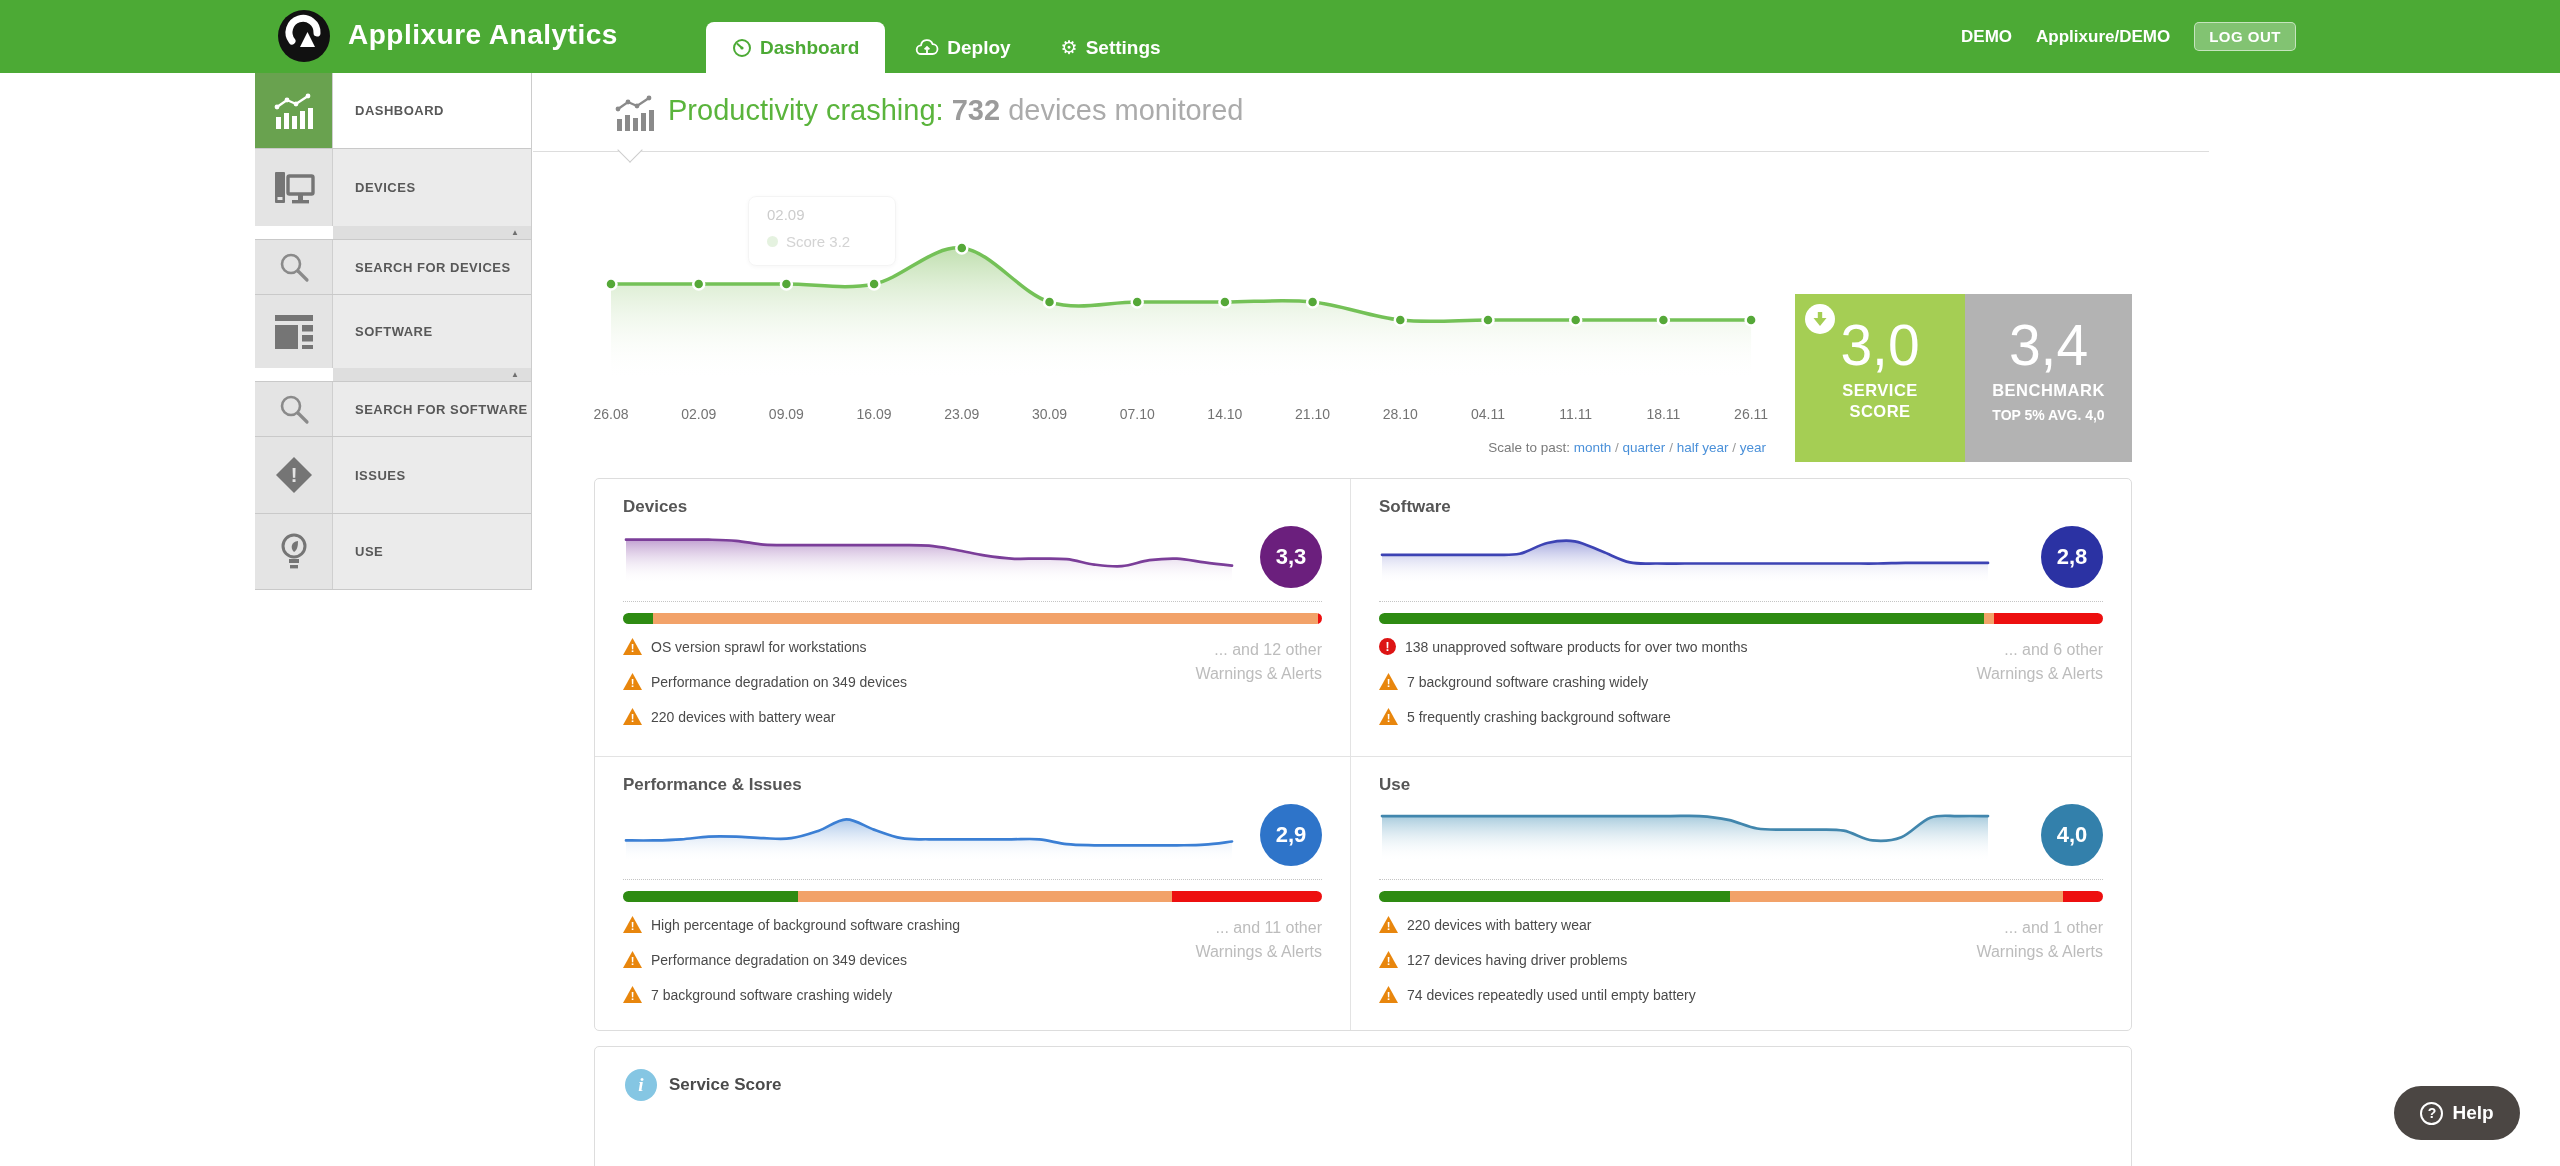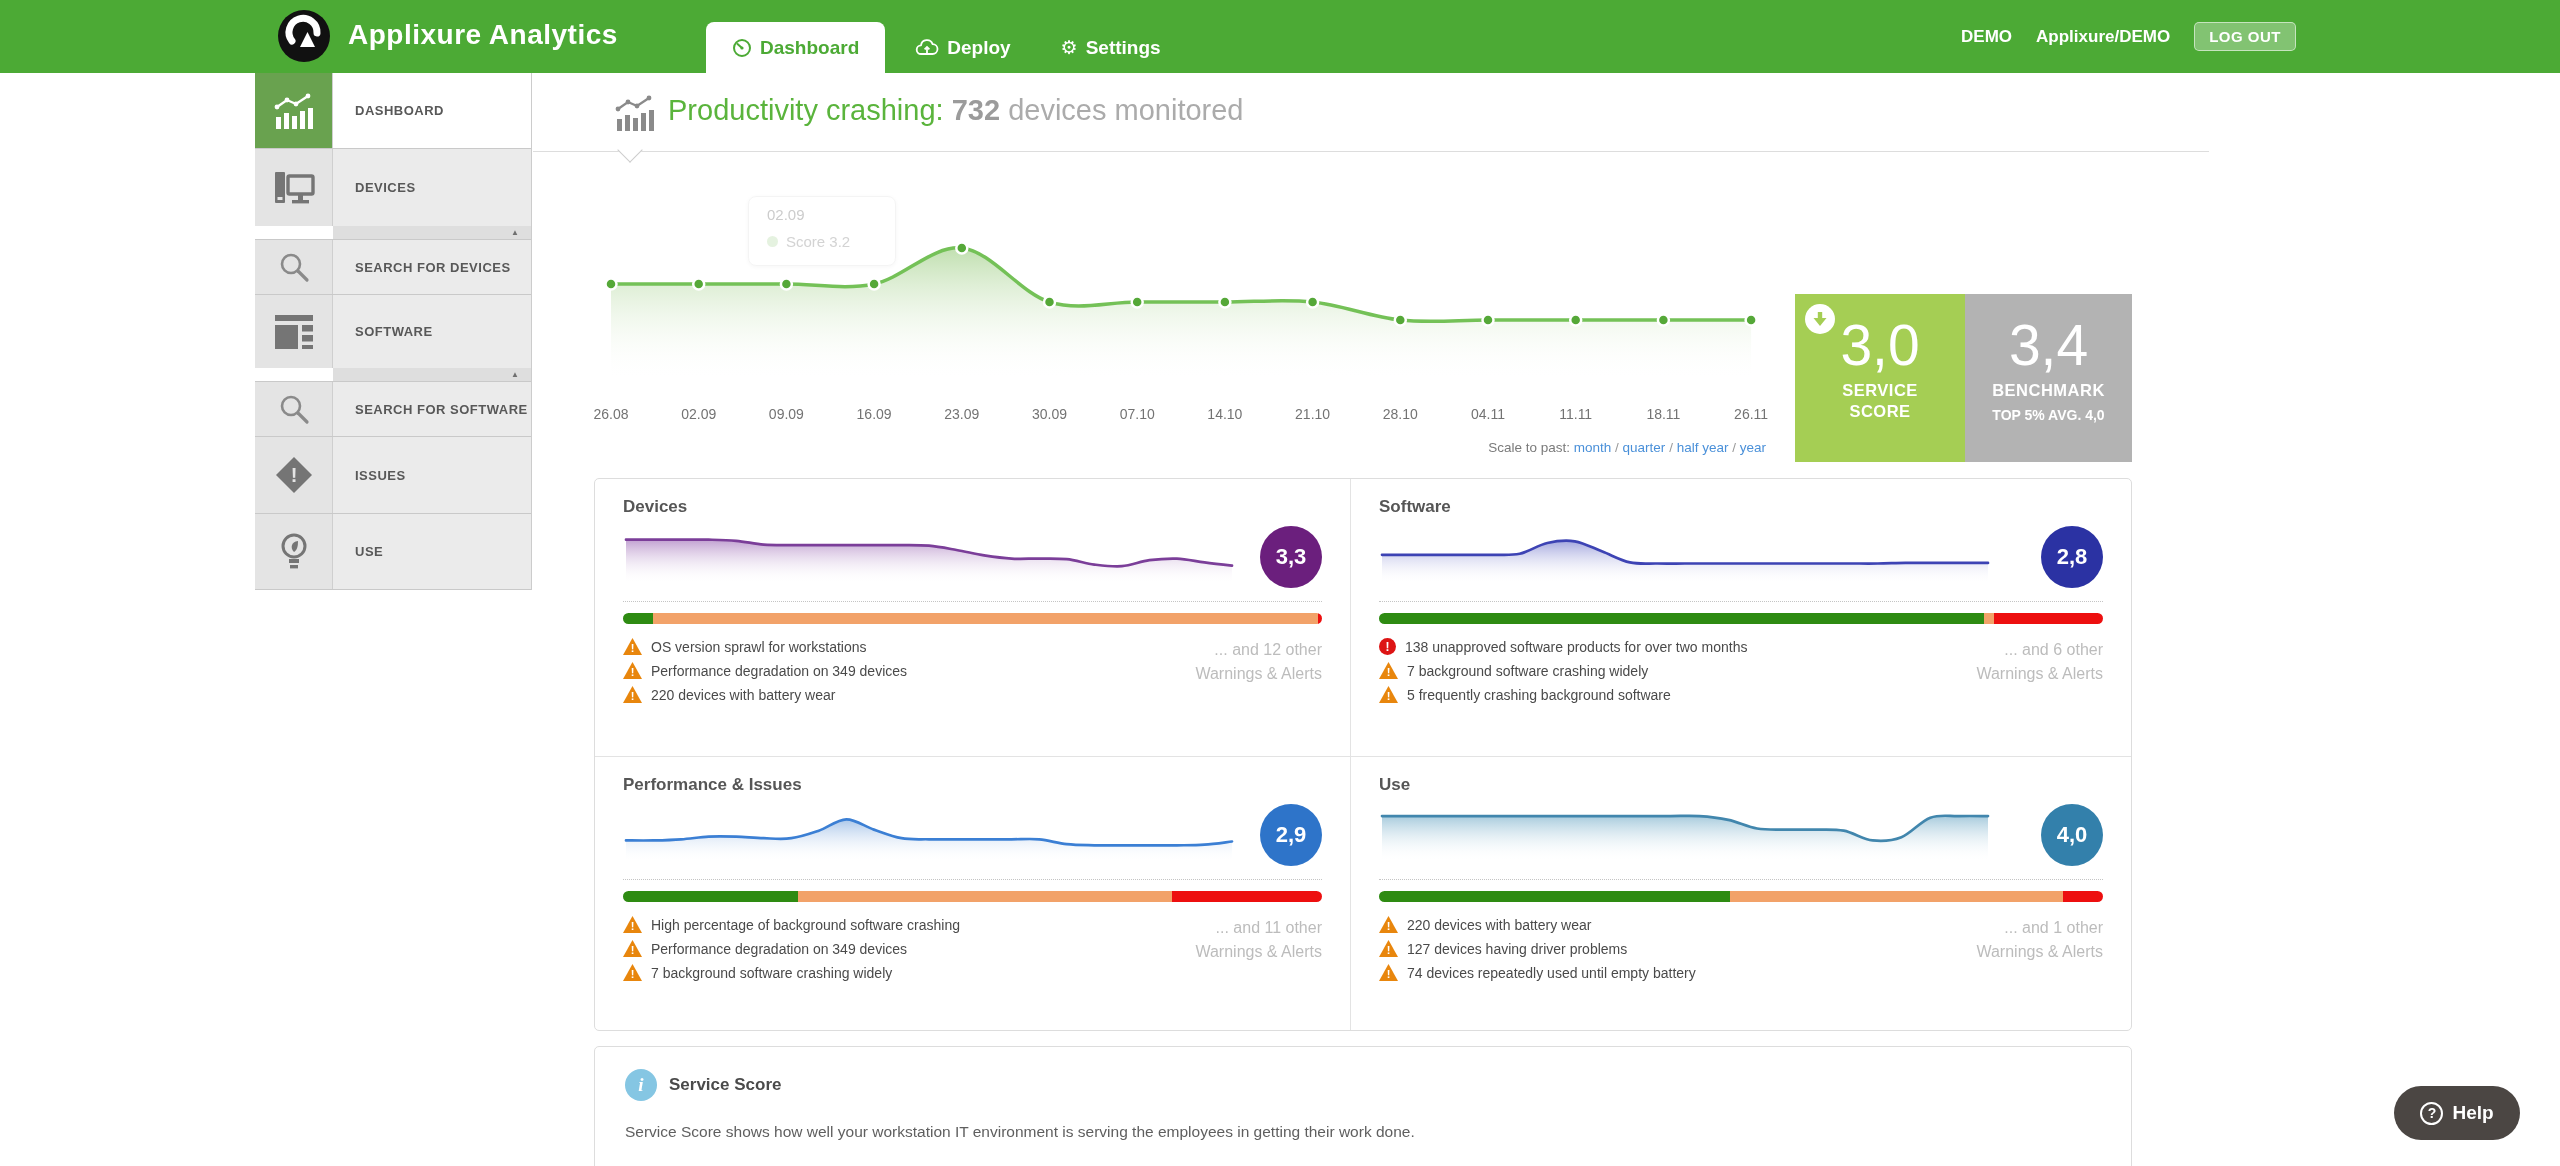--- a/index.html
+++ b/index.html
@@ -77,21 +77,21 @@
   .card.b-left{border-left:1px solid #e3e3e3;}
   .card.b-top{border-top:1px solid #e3e3e3;}
   .card-title{font-size:17px;font-weight:bold;color:#565656;}
   .sparkrow{display:flex;align-items:center;margin-top:8px;height:64px;}
   .score-circle{margin-left:auto;width:62px;height:62px;border-radius:50%;display:flex;align-items:center;justify-content:center;
                 color:#fff;font-size:22px;font-weight:bold;flex:none;}
   .dotline{border-top:1px dotted #c4c4c4;margin-top:12px;}
   .bar{margin-top:11px;height:11px;border-radius:6px;overflow:hidden;display:flex;}
   .bar div{height:100%;}
   .wrow{display:flex;margin-top:14px;}
-  .wlist{display:flex;flex-direction:column;gap:7px;}
+  .wlist{display:flex;flex-direction:column;gap:18px;}
   .witem{display:flex;align-items:center;gap:9px;font-size:14px;color:#4a4a4a;}
   .wicon{position:relative;flex:none;}
   .wicon.warning{width:19px;height:17px;background:#e8860d;clip-path:polygon(50% 0,100% 100%,0 100%);}
   .wicon.warning::after{content:"!";position:absolute;left:50%;top:60%;transform:translate(-50%,-50%);
                         color:#fff;font-weight:bold;font-size:11px;}
   .wicon.alert{width:17px;height:17px;background:#dd1414;border-radius:50%;}
   .wicon.alert::after{content:"!";position:absolute;left:50%;top:50%;transform:translate(-50%,-50%);
                       color:#fff;font-weight:bold;font-size:12px;}
   .wmore{margin-left:auto;text-align:right;color:#bcbcbc;font-size:16px;line-height:1.5;white-space:nowrap;}
 
@@ -553,21 +553,20 @@
         </div>
       </div>
     </div>
   </div>
 
   <div class="info-box">
     <div class="info-head">
       <div class="info-i">i</div>
       <div class="info-title">Service Score</div>
     </div>
-    <div class="info-body">Service Score shows how well your workstation IT environment is serving the employees in getting their work done.</div>
   </div>
 
   <div class="help-btn">
     <span class="help-q">?</span>
     <span>Help</span>
   </div>
 
 </div>
 
 </body></html>

